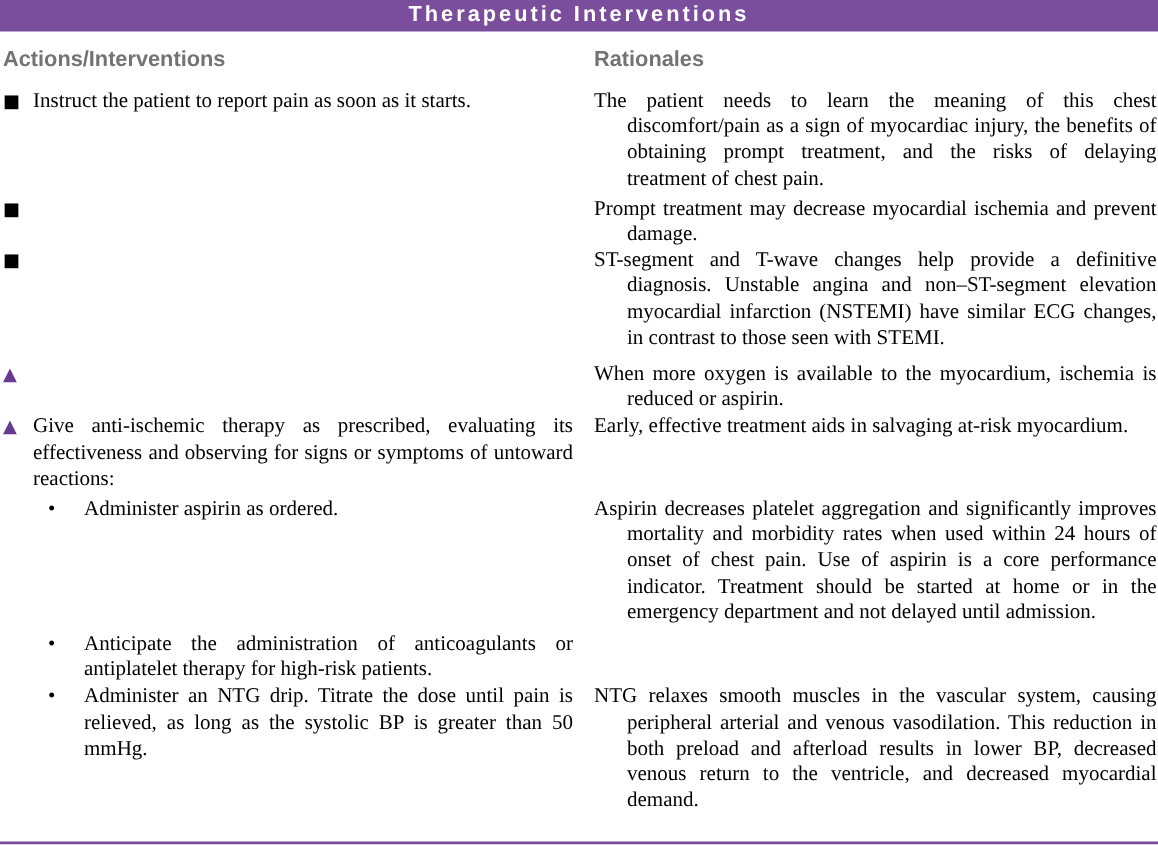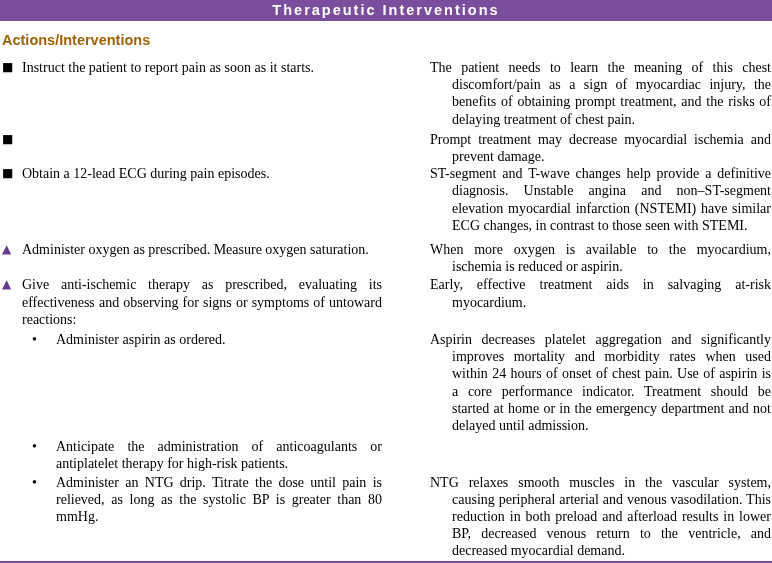--- a/index.html
+++ b/index.html
@@ -30,21 +30,21 @@
     grid-template-columns: 380px 1fr;
     column-gap: 14px;
     padding: 0 1px 0 2px;
   }
   .col-headers {
     margin-top: 10px;
     font-family: "Liberation Sans", sans-serif;
     font-weight: bold;
     font-size: 14.5px;
     line-height: 18px;
-    color: #a16207;
+    color: #737373;
   }
   .rows { margin-top: 10px; }
   .row { font-size: 14px; line-height: 17.2px; }
   .mt0 { margin-top: 0; }
   .mt1 { margin-top: 1px; }
   .mt3 { margin-top: 3px; }
   .mt4 { margin-top: 4px; }
   .mt7 { margin-top: 7px; }
   .action {
     position: relative;
@@ -61,34 +61,34 @@
   .marker.tri { color: var(--triangle-purple, #663a93); font-size: 12px; font-family: "DejaVu Sans", sans-serif; }
   .marker.dot { color: #000000; font-size: 14px; }
   .row.sub .action {
     margin-left: 30px;
     padding-left: 24px;
   }
   .rationale {
     text-align: justify;
     padding-left: 22px;
     text-indent: -22px;
-    margin-left: 34px;
   }
 </style>
 </head>
 <body>
 
 <div class="page">
 
   <div class="title-bar">
     <span>Therapeutic Interventions</span>
   </div>
 
   <div class="grid col-headers">
     <div>Actions/Interventions</div>
+    <div>Rationales</div>
   </div>
 
   <div class="rows">
 
     <div class="grid row mt0">
       <div class="action">
         <span class="marker sq">■</span>
         <span>Instruct the patient to report pain as soon as it starts.</span>
       </div>
       <div class="rationale">The patient needs to learn the meaning of this chest discomfort/pain as a sign of myocardiac injury, the benefits of obtaining prompt treatment, and the risks of delaying treatment of chest pain.</div>
@@ -97,29 +97,27 @@
     <div class="grid row mt3">
       <div class="action">
         <span class="marker sq">■</span>
       </div>
       <div class="rationale">Prompt treatment may decrease myocardial ischemia and prevent damage.</div>
     </div>
 
     <div class="grid row mt0">
       <div class="action">
         <span class="marker sq">■</span>
-        <span>Obtain a 12-lead ECG during pain episodes.</span>
       </div>
       <div class="rationale">ST-segment and T-wave changes help provide a definitive diagnosis. Unstable angina and non–ST-segment elevation myocardial infarction (NSTEMI) have similar ECG changes, in contrast to those seen with STEMI.</div>
     </div>
 
     <div class="grid row mt7">
       <div class="action">
         <span class="marker tri">▲</span>
-        <span>Administer oxygen as prescribed. Measure oxygen saturation.</span>
       </div>
       <div class="rationale">When more oxygen is available to the myocardium, ischemia is reduced or aspirin.</div>
     </div>
 
     <div class="grid row mt1">
       <div class="action">
         <span class="marker tri">▲</span>
         <span>Give anti-ischemic therapy as prescribed, evaluating its effectiveness and observing for signs or symptoms of untoward reactions:</span>
       </div>
       <div class="rationale">Early, effective treatment aids in salvaging at-risk myocardium.</div>
@@ -136,19 +134,19 @@
     <div class="grid row sub mt4">
       <div class="action">
         <span class="marker dot">•</span>
         <span>Anticipate the administration of anticoagulants or antiplatelet therapy for high-risk patients.</span>
       </div>
     </div>
 
     <div class="grid row sub mt1">
       <div class="action">
         <span class="marker dot">•</span>
-        <span>Administer an NTG drip. Titrate the dose until pain is relieved, as long as the systolic BP is greater than 80 mmHg.</span>
+        <span>Administer an NTG drip. Titrate the dose until pain is relieved, as long as the systolic BP is greater than 50 mmHg.</span>
       </div>
       <div class="rationale">NTG relaxes smooth muscles in the vascular system, causing peripheral arterial and venous vasodilation. This reduction in both preload and afterload results in lower BP, decreased venous return to the ventricle, and decreased myocardial demand.</div>
     </div>
 
   </div>
 </div>
 
 </body></html>

